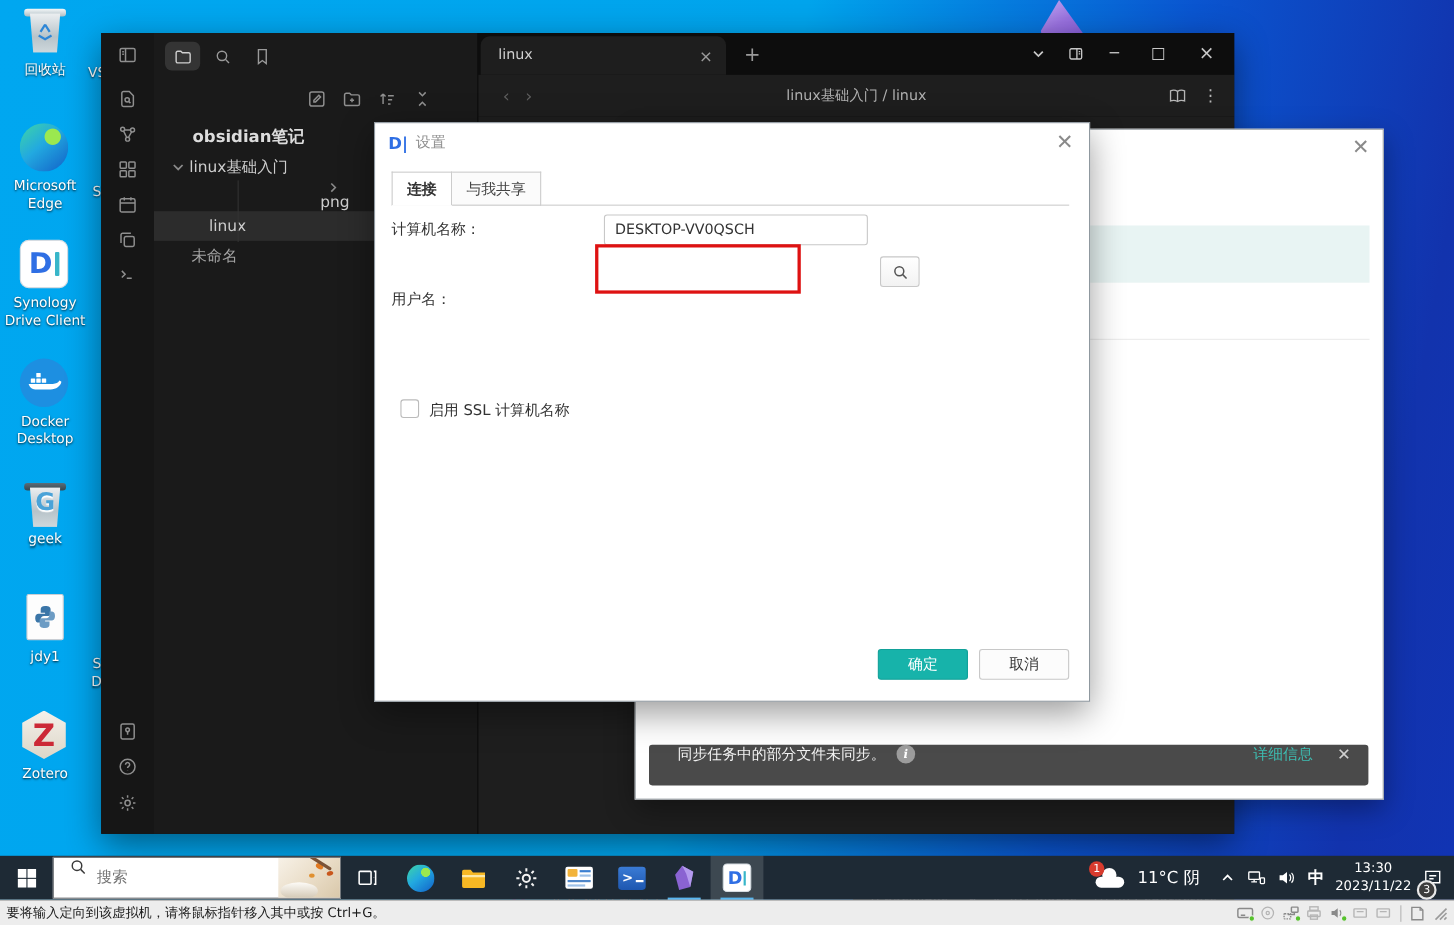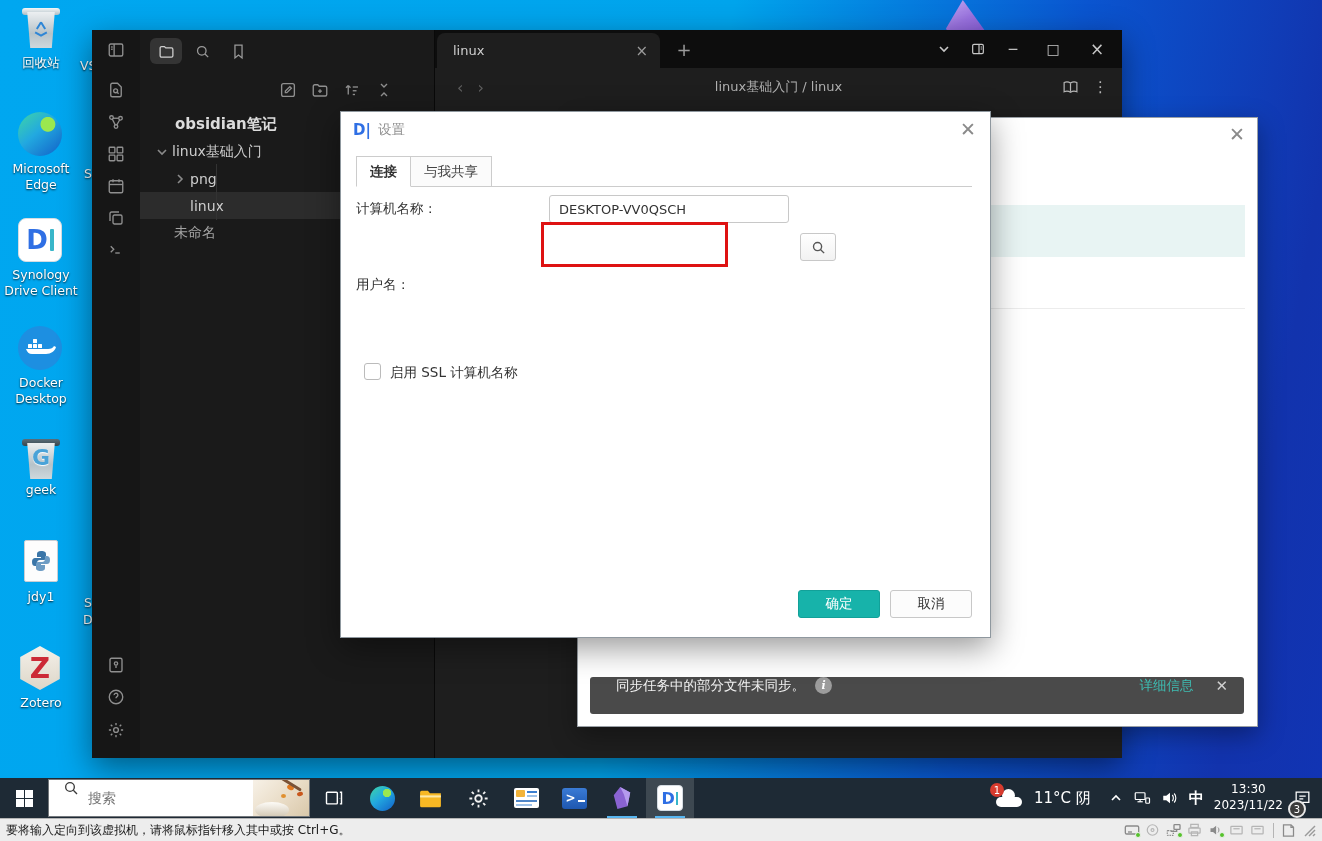--- a/index.html
+++ b/index.html
@@ -312,21 +312,21 @@
       </svg>
 
     <div class="tree">
       <div class="vault-title">obsidian笔记</div>
       <div class="trow" style="padding-left:16px;text-align:center;">
         <svg class="chev" viewBox="0 0 12 12" fill="none" stroke="currentColor" stroke-width="1.6">
             <polyline points="2,4 6,8 10,4"></polyline>
           </svg>
         <span>linux基础入门</span>
       </div>
-      <div class="trow" style="padding-left:34px;">
+      <div class="trow" style="padding-left:34px;flex-direction:column;">
         <svg class="chev" viewBox="0 0 12 12" fill="none" stroke="currentColor" stroke-width="1.6">
             <polyline points="4,2 8,6 4,10"></polyline>
           </svg>
         <span>png</span>
       </div>
       <div class="trow sel" style="padding-left:50px;">
         <span>linux</span>
       </div>
       <div class="trow" style="padding-left:34px;color:#a3a3a3;text-align:center;">
         <span>未命名</span>
@@ -421,21 +421,21 @@
   </div>
 
   <div class="redbox"></div>
   <div class="searchbtn">
     <svg width="15" height="15" viewBox="0 0 24 24" fill="none" stroke="#555" stroke-width="2.2">
         <circle cx="10.5" cy="10.5" r="6.5"></circle>
         <line x1="15.5" y1="15.5" x2="21" y2="21"></line>
       </svg>
   </div>
 
-  <div class="frow" style="top:159px;">
+  <div class="frow" style="top:146px;">
     <span class="flabel">用户名：</span>
   </div>
 
 
   <div class="ckbox"></div>
   <span class="abs" style="left:49px;top:252px;">启用 SSL 计算机名称</span>
 
   <button class="btn btn-ok">确定</button>
   <button class="btn btn-cancel">取消</button>
 </div>

